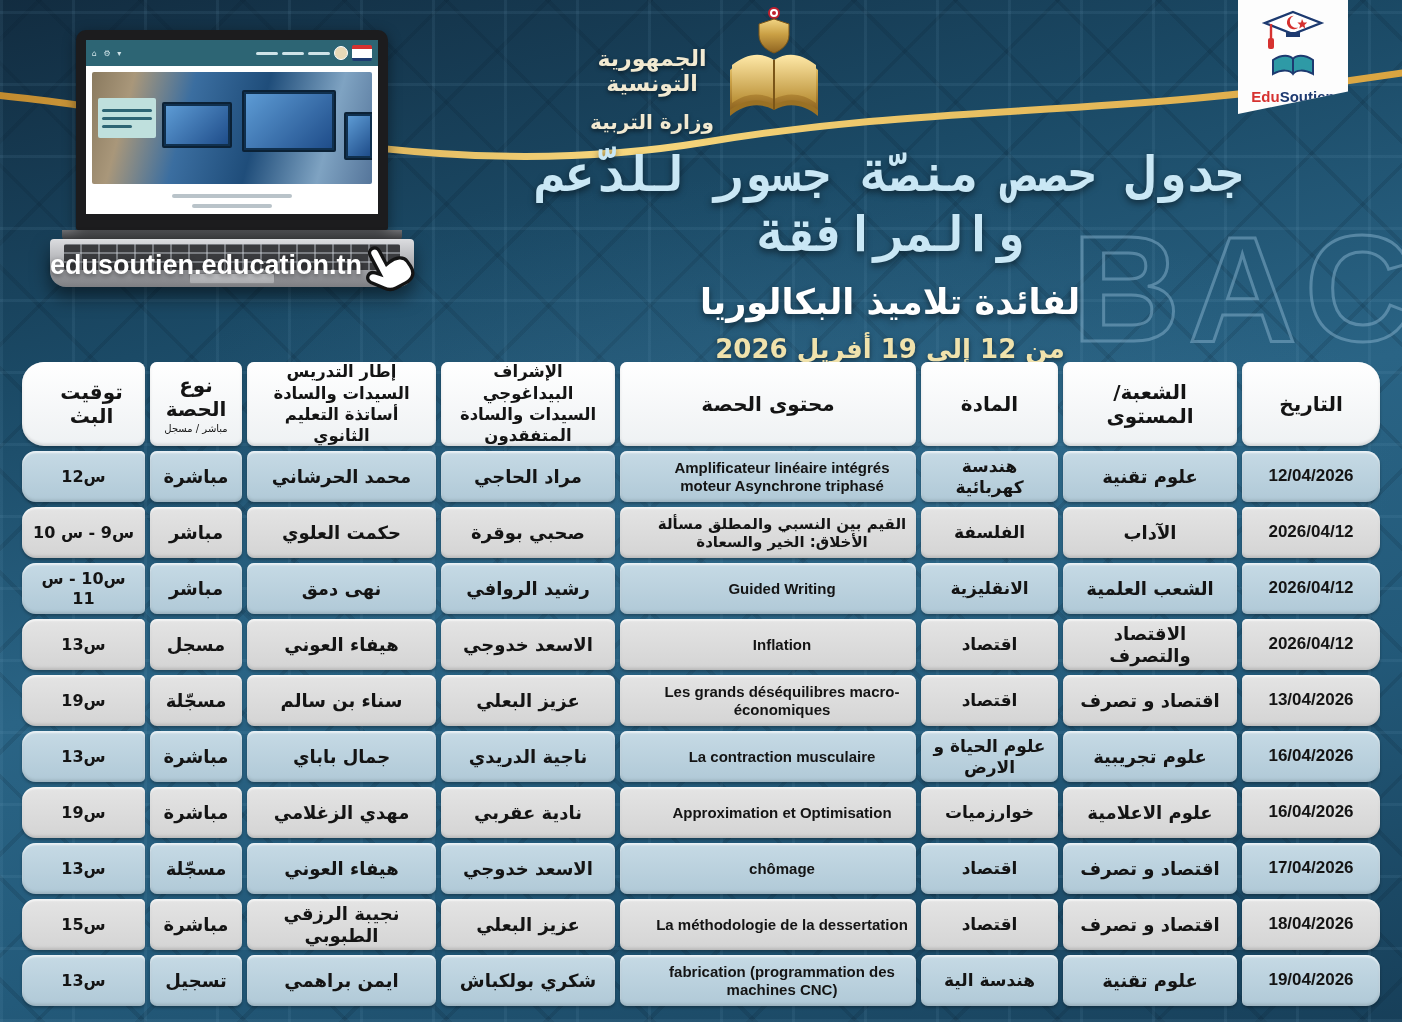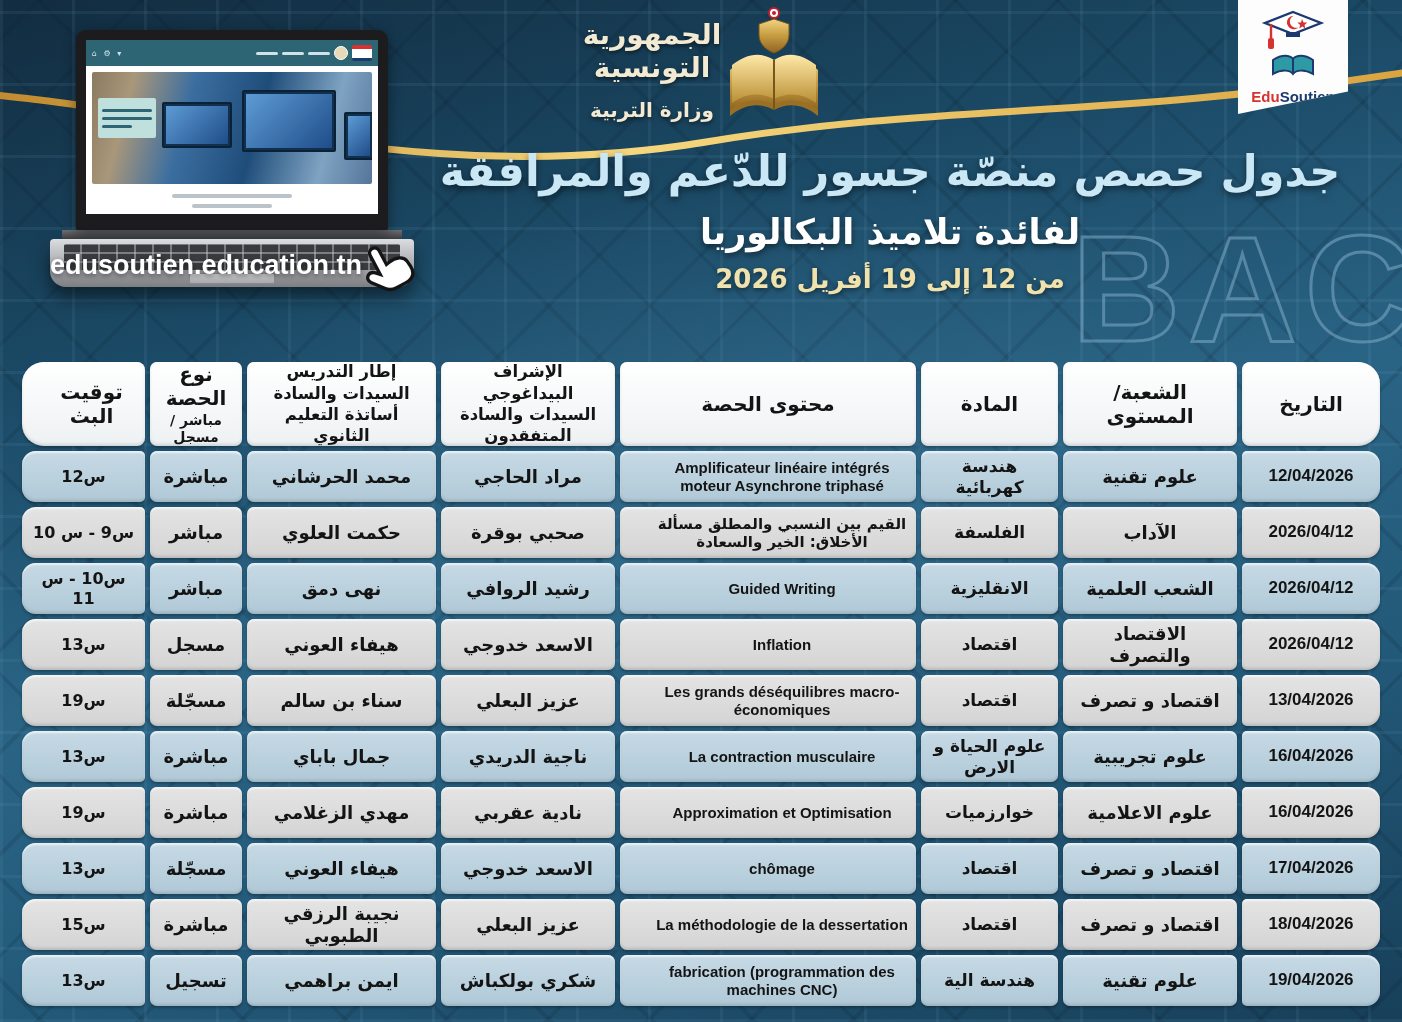--- a/index.html
+++ b/index.html
@@ -82,36 +82,36 @@
     position:absolute;left:36px;top:250px;width:340px;text-align:center;z-index:2;
     color:#ffffff;font-family:"Liberation Sans",sans-serif;font-weight:bold;font-size:27px;
     text-shadow:0 2px 5px rgba(0,0,0,.5);
   }
   .cursor-icon{position:absolute;left:360px;top:240px;z-index:3;}
 
   .ministry{
     position:absolute;left:552px;top:18px;width:200px;text-align:center;z-index:2;
     color:#f2ead2;text-shadow:0 2px 4px rgba(0,0,0,.55);direction:rtl;
   }
-  .ministry .l1{font-size:28px;font-weight:bold;}
+  .ministry .l1{font-size:22px;font-weight:bold;margin-top:28px;}
   .ministry .l2{font-size:20px;font-weight:bold;margin-top:14px;}
   .emblem{position:absolute;left:722px;top:6px;z-index:2;}
 
   .ribbon{
     position:absolute;left:1238px;top:0;width:110px;height:150px;background:#fdfdfd;z-index:3;
     clip-path:polygon(0 0,100% 0,100% 61%,0 76%);
     display:flex;flex-direction:column;align-items:center;padding-top:8px;
     box-shadow:0 4px 10px rgba(0,0,0,.4);
   }
   .ribbon .logo-text{font-family:"Liberation Sans",sans-serif;font-weight:bold;font-size:15px;margin-top:2px;}
   .ribbon .logo-text .p1{color:var(--logo-red);}
   .ribbon .logo-text .p2{color:var(--logo-navy);}
 
   .title-block{position:absolute;left:430px;top:146px;width:920px;text-align:center;z-index:2;direction:rtl;}
-  .title-main{font-size:43px;font-weight:bold;color:var(--title-light-blue);text-shadow:0 3px 7px rgba(0,0,0,.5);}
+  .title-main{font-size:49px;font-weight:bold;color:var(--title-light-blue);text-shadow:0 3px 7px rgba(0,0,0,.5);font-family:Liberation Mono, monospace;}
   .title-sub{font-size:35px;font-weight:bold;color:#ffffff;margin-top:16px;text-shadow:0 3px 6px rgba(0,0,0,.5);}
   .title-date{font-size:26px;font-weight:bold;color:var(--date-cream);margin-top:12px;text-shadow:0 2px 5px rgba(0,0,0,.5);}
 
   .bac-watermark{
     position:absolute;left:1072px;top:214px;z-index:1;
     font-family:"Liberation Sans",sans-serif;font-weight:bold;font-size:150px;letter-spacing:8px;line-height:1;
     color:transparent;-webkit-text-stroke:3px rgba(128,172,198,.55);
   }
 
   
@@ -127,21 +127,21 @@
     text-align:center;border-radius:7px;padding:2px 8px;color:#141414;line-height:1.2;
     box-shadow:inset 0 2px 2px rgba(255,255,255,.65), inset 0 -2px 3px rgba(0,0,0,.12), 0 2px 3px rgba(0,0,0,.28);
   }
   .edge-r{border-radius:5px 14px 14px 5px;}
   .edge-l{border-radius:14px 5px 5px 14px;}
   .hcell{background:linear-gradient(#ffffff,#eef1f3);font-weight:bold;}
   .hcell.edge-r{border-radius:8px 22px 22px 8px;}
   .hcell.edge-l{border-radius:22px 8px 8px 22px;padding-left:24px;}
   .hcell .big{font-size:20px;}
   .hcell .mid{font-size:16.5px;line-height:1.3;}
-  .hcell .small{font-size:14px;font-weight:bold;margin-top:2px;}
+  .hcell .small{font-size:10px;font-weight:normal;margin-top:2px;}
   .tone-blue{background:linear-gradient(#c6dae5,#b0c9d7);}
   .tone-grey{background:linear-gradient(#e4e4e4,#d4d4d4);}
   .cell span{display:block;}
   .c-date{font-family:"Liberation Sans",sans-serif;font-weight:bold;font-size:17px;direction:ltr;}
   .c-level,.c-subject,.c-supervisor,.c-teacher,.c-type{font-weight:bold;font-size:18px;}
   .c-subject{font-size:17px;}
   .c-time{font-weight:bold;font-size:16px;}
   .c-content{font-weight:bold;font-size:15px;padding-left:36px;}
   .c-content.latin{font-family:"Liberation Sans",sans-serif;direction:ltr;font-size:15px;}
 </style>

